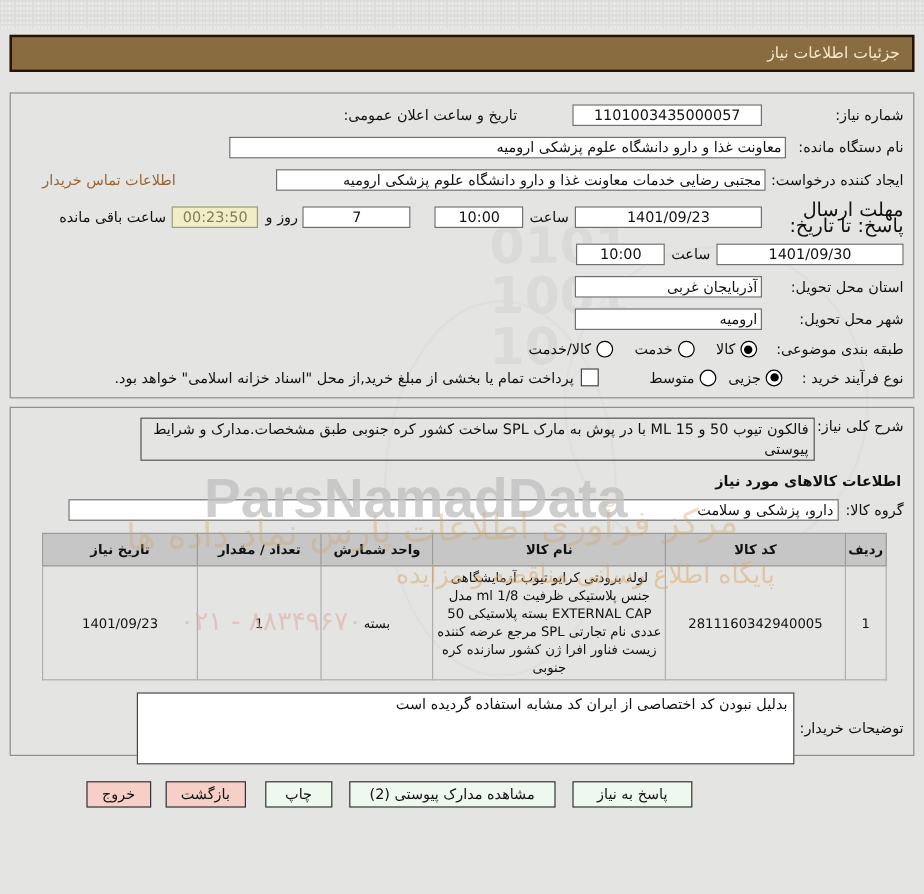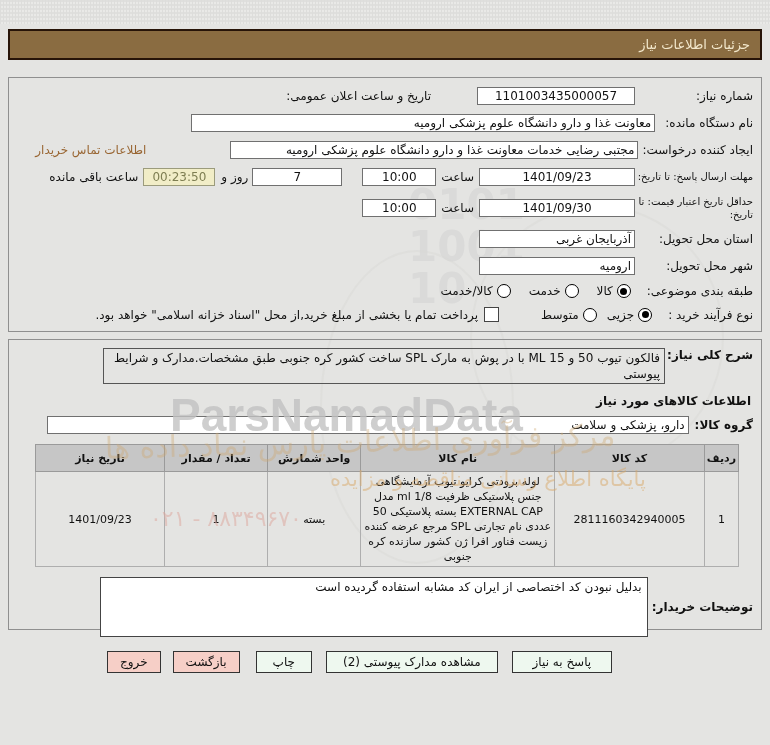--- a/index.html
+++ b/index.html
@@ -13,48 +13,48 @@
   .titlebar{position:absolute;top:29px;left:8px;right:8px;height:31px;box-sizing:border-box;
             background:#8a6c41;border:2px solid #271408;display:flex;align-items:center;
             direction:rtl;padding:0 10px;color:#f3e8cc;font-size:13px;z-index:2;}
   .panel{position:absolute;left:8px;right:8px;box-sizing:border-box;border:1px solid #8f8f8f;
          direction:rtl;z-index:1;}
   #panel1{top:77px;height:255px;padding:4px 8px;display:flex;flex-direction:column;justify-content:space-around;}
   #panel2{top:339px;height:291px;padding:8px 8px;}
   .row{display:flex;align-items:center;font-size:12px;}
   .lbl{white-space:nowrap;}
   .lblw{width:118px;flex:none;text-align:right;}
-  .lbl2{width:118px;flex:none;line-height:13px;font-size:10px;}
+  .lbl2{width:118px;flex:none;line-height:13px;font-size:16px;}
   .sp{flex:none;display:inline-block;}
   .inp{background:#fff;border:1px solid #707070;height:16px;line-height:16px;flex:none;
        font-size:12px;padding:0 3px;box-sizing:content-box;overflow:hidden;white-space:nowrap;}
   .ctr{text-align:center;direction:ltr;}
   .rt{text-align:right;}
   .countdown{background:#f1edc7;border:1px solid #9b9b7c;color:#7e7e52;height:16px;line-height:16px;
              width:70px;text-align:center;direction:ltr;font-size:12px;flex:none;}
   .link{color:#996633;font-size:12px;white-space:nowrap;cursor:pointer;}
   .radio{width:12px;height:12px;border:1px solid #000;border-radius:50%;background:#fff;flex:none;
          display:inline-flex;align-items:center;justify-content:center;}
   .radio.sel::after{content:"";width:7px;height:7px;border-radius:50%;background:#000;}
   .chk{width:13px;height:13px;border:1px solid #444;background:#fff;flex:none;}
-  .b{font-weight:bold;}
+  .b{font-weight:normal;}
   .desc-box{width:552px;border:1px solid #555;min-height:32px;padding:1px 4px;font-size:12px;
             text-align:right;line-height:16px;flex:none;}
   .heading{font-weight:bold;font-size:12px;margin:10px 2px 0 0;}
   .group-row{margin-top:8px;}
   table.goods{border-collapse:collapse;margin:10px 14px 0 0;width:704px;font-size:11px;}
   table.goods th{background:#c6c6c6;border:1px solid #9a9a9a;height:24px;font-weight:bold;padding:1px 2px;}
   table.goods td{border:1px solid #aeaeae;text-align:center;padding:2px 3px;line-height:15px;}
   td.ltrcell{direction:ltr;}
   .comments-row{margin-top:10px;align-items:center;}
   .comments-box{width:536px;height:54px;background:#fff;border:1px solid #444;padding:2px 5px;
                 font-size:12px;text-align:right;flex:none;overflow:hidden;}
   
   .btnrow{position:absolute;top:651px;left:0;width:770px;display:flex;direction:ltr;
-          padding-left:107px;box-sizing:border-box;z-index:2;}
+          padding-left:72px;box-sizing:border-box;z-index:2;}
   .btn{height:22px;border:1px solid #333;font-size:12px;display:flex;align-items:center;
        justify-content:center;padding:0 12px;box-sizing:border-box;direction:rtl;cursor:pointer;flex:none;}
   .btn-pink{background:#f6cfc7;}
   .btn-green{background:#eef8ef;}
   
   .wm{position:absolute;pointer-events:none;}
   .wm-under{z-index:0;}
   .wm-over{z-index:3;}
   .wm-pars{top:388px;left:170px;font-size:46px;font-weight:bold;color:#c2c2c2;opacity:.8;
            font-family:"Liberation Sans",sans-serif;}
@@ -120,21 +120,20 @@
       <span class="inp ctr" style="width:82px">7</span>
       <span class="sp" style="width:4px"></span>
       <span class="lbl">روز و</span>
       <span class="sp" style="width:6px"></span>
       <span class="countdown">00:23:50</span>
       <span class="sp" style="width:5px"></span>
       <span class="lbl">ساعت باقی مانده</span>
     </div>
 
     <div class="row">
-      <span class="lbl2">حداقل تاریخ اعتبار قیمت: تا تاریخ:</span>
       <span class="inp ctr" style="width:148px">1401/09/30</span>
       <span class="sp" style="width:5px"></span>
       <span class="lbl">ساعت</span>
       <span class="sp" style="width:5px"></span>
       <span class="inp ctr" style="width:66px">10:00</span>
     </div>
 
     <div class="row">
       <span class="lbl lblw">استان محل تحویل:</span>
       <span class="inp rt" style="width:148px">آذربایجان غربی</span>

